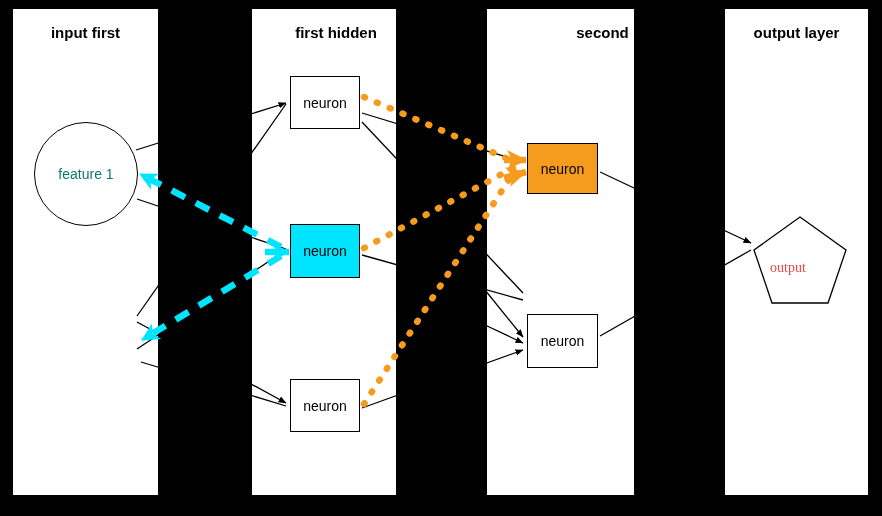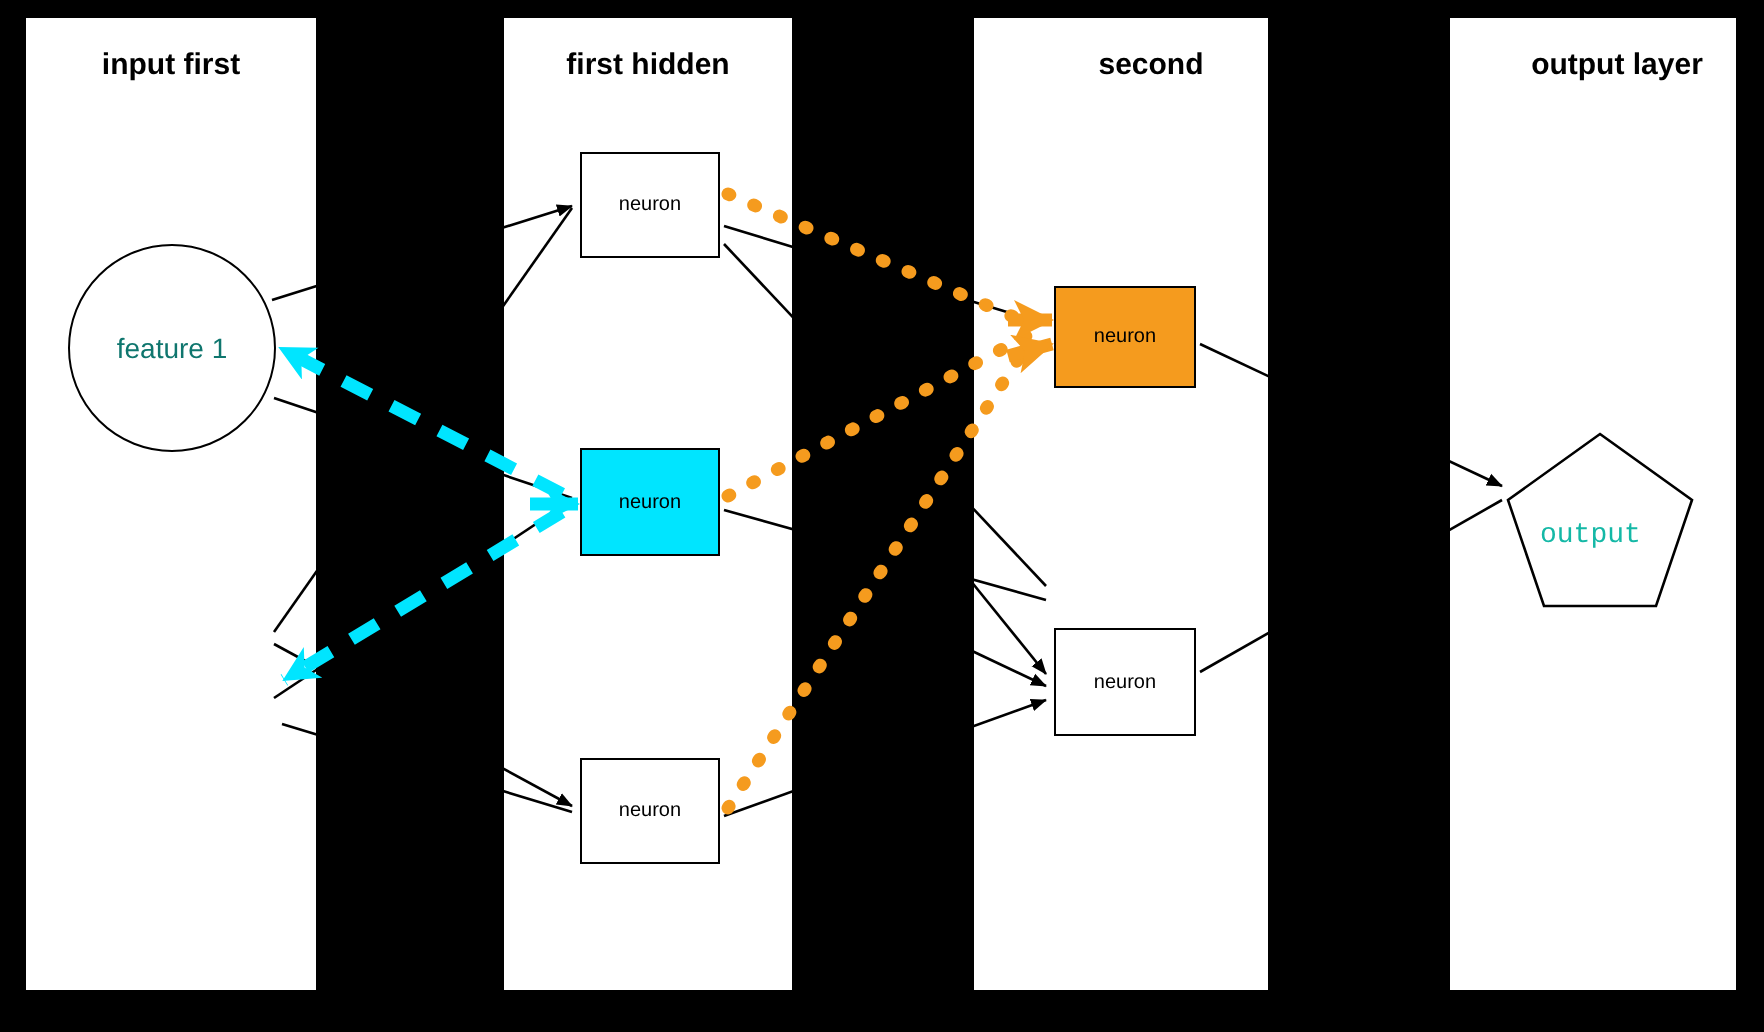--- a/index.html
+++ b/index.html
@@ -31,43 +31,43 @@
     line-height: 19px;
     font-family: "Liberation Sans", sans-serif;
   }
   .node-box {
     position: absolute;
     box-sizing: border-box;
     border: 1.6px solid #000000;
     display: flex;
     align-items: center;
     justify-content: center;
-    font-size: 10px;
+    font-size: 14px;
     color: #000000;
     background: #ffffff;
     font-family: "Liberation Sans", sans-serif;
   }
   .node-circle {
     position: absolute;
     box-sizing: border-box;
     border: 1.3px solid #000000;
     border-radius: 50%;
     display: flex;
     align-items: center;
     justify-content: center;
     font-size: 14px;
     color: #0f766e;
     background: #ffffff;
     font-family: "Liberation Sans", sans-serif;
   }
   .pentagon-label {
     position: absolute;
     font-size: 14px;
-    color: #14b8a6;
-    font-family: Liberation Mono, monospace;
+    color: #ef4444;
+    font-family: Liberation Serif, serif;
     white-space: nowrap;
   }
   svg.edges {
     position: absolute;
     left: 0;
     top: 0;
     width: 882px;
     height: 516px;
     pointer-events: none;
   }
@@ -78,27 +78,27 @@
 <div id="canvas">
 
   <div class="panel" id="panel-input" style="left: 13px; top: 9px; width: 145px; height: 486px; background: rgb(255, 255, 255);"></div>
   <div class="panel" id="panel-hidden1" style="left: 252px; top: 9px; width: 144px; height: 486px; background: rgb(255, 255, 255);"></div>
   <div class="panel" id="panel-hidden2" style="left: 487px; top: 9px; width: 147px; height: 486px; background: rgb(255, 255, 255);"></div>
   <div class="panel" id="panel-output" style="left: 725px; top: 9px; width: 143px; height: 486px; background: rgb(255, 255, 255);"></div>
 
   <div class="panel-title" id="title-input" style="left: 13px; width: 145px; top: 23px;">
       <div>input first</div>
     </div>
-  <div class="panel-title" id="title-hidden1" style="left: 252px; width: 144px; top: 23px;">
+  <div class="panel-title" id="title-hidden1" style="left: 252px; width: 144px; top: 23px; padding-left: 12px;">
       <div>first hidden</div>
     </div>
-  <div class="panel-title" id="title-hidden2" style="left: 487px; width: 177px; top: 23px;">
+  <div class="panel-title" id="title-hidden2" style="left: 514px; width: 177px; top: 23px;">
       <div>second</div>
     </div>
-  <div class="panel-title" id="title-output" style="left: 725px; width: 143px; top: 23px; padding-left: 12px;">
+  <div class="panel-title" id="title-output" style="left: 725px; width: 143px; top: 23px;">
       <div>output layer</div>
     </div>
 
   <svg class="edges" viewBox="0 0 882 516">
     <defs>
       <marker id="arrow-black" markerWidth="9" markerHeight="9" refX="7.5" refY="3.6" orient="auto" markerUnits="userSpaceOnUse">
         <path d="M0,0.4 L8,3.6 L0,6.8 Z" fill="#000000"></path>
       </marker>
       <marker id="arrow-cyan" markerWidth="22" markerHeight="22" refX="17" refY="9" orient="auto" markerUnits="userSpaceOnUse">
         <path d="M0,0 L18,9 L0,18 L5,9 Z" fill="#00e5ff"></path>

